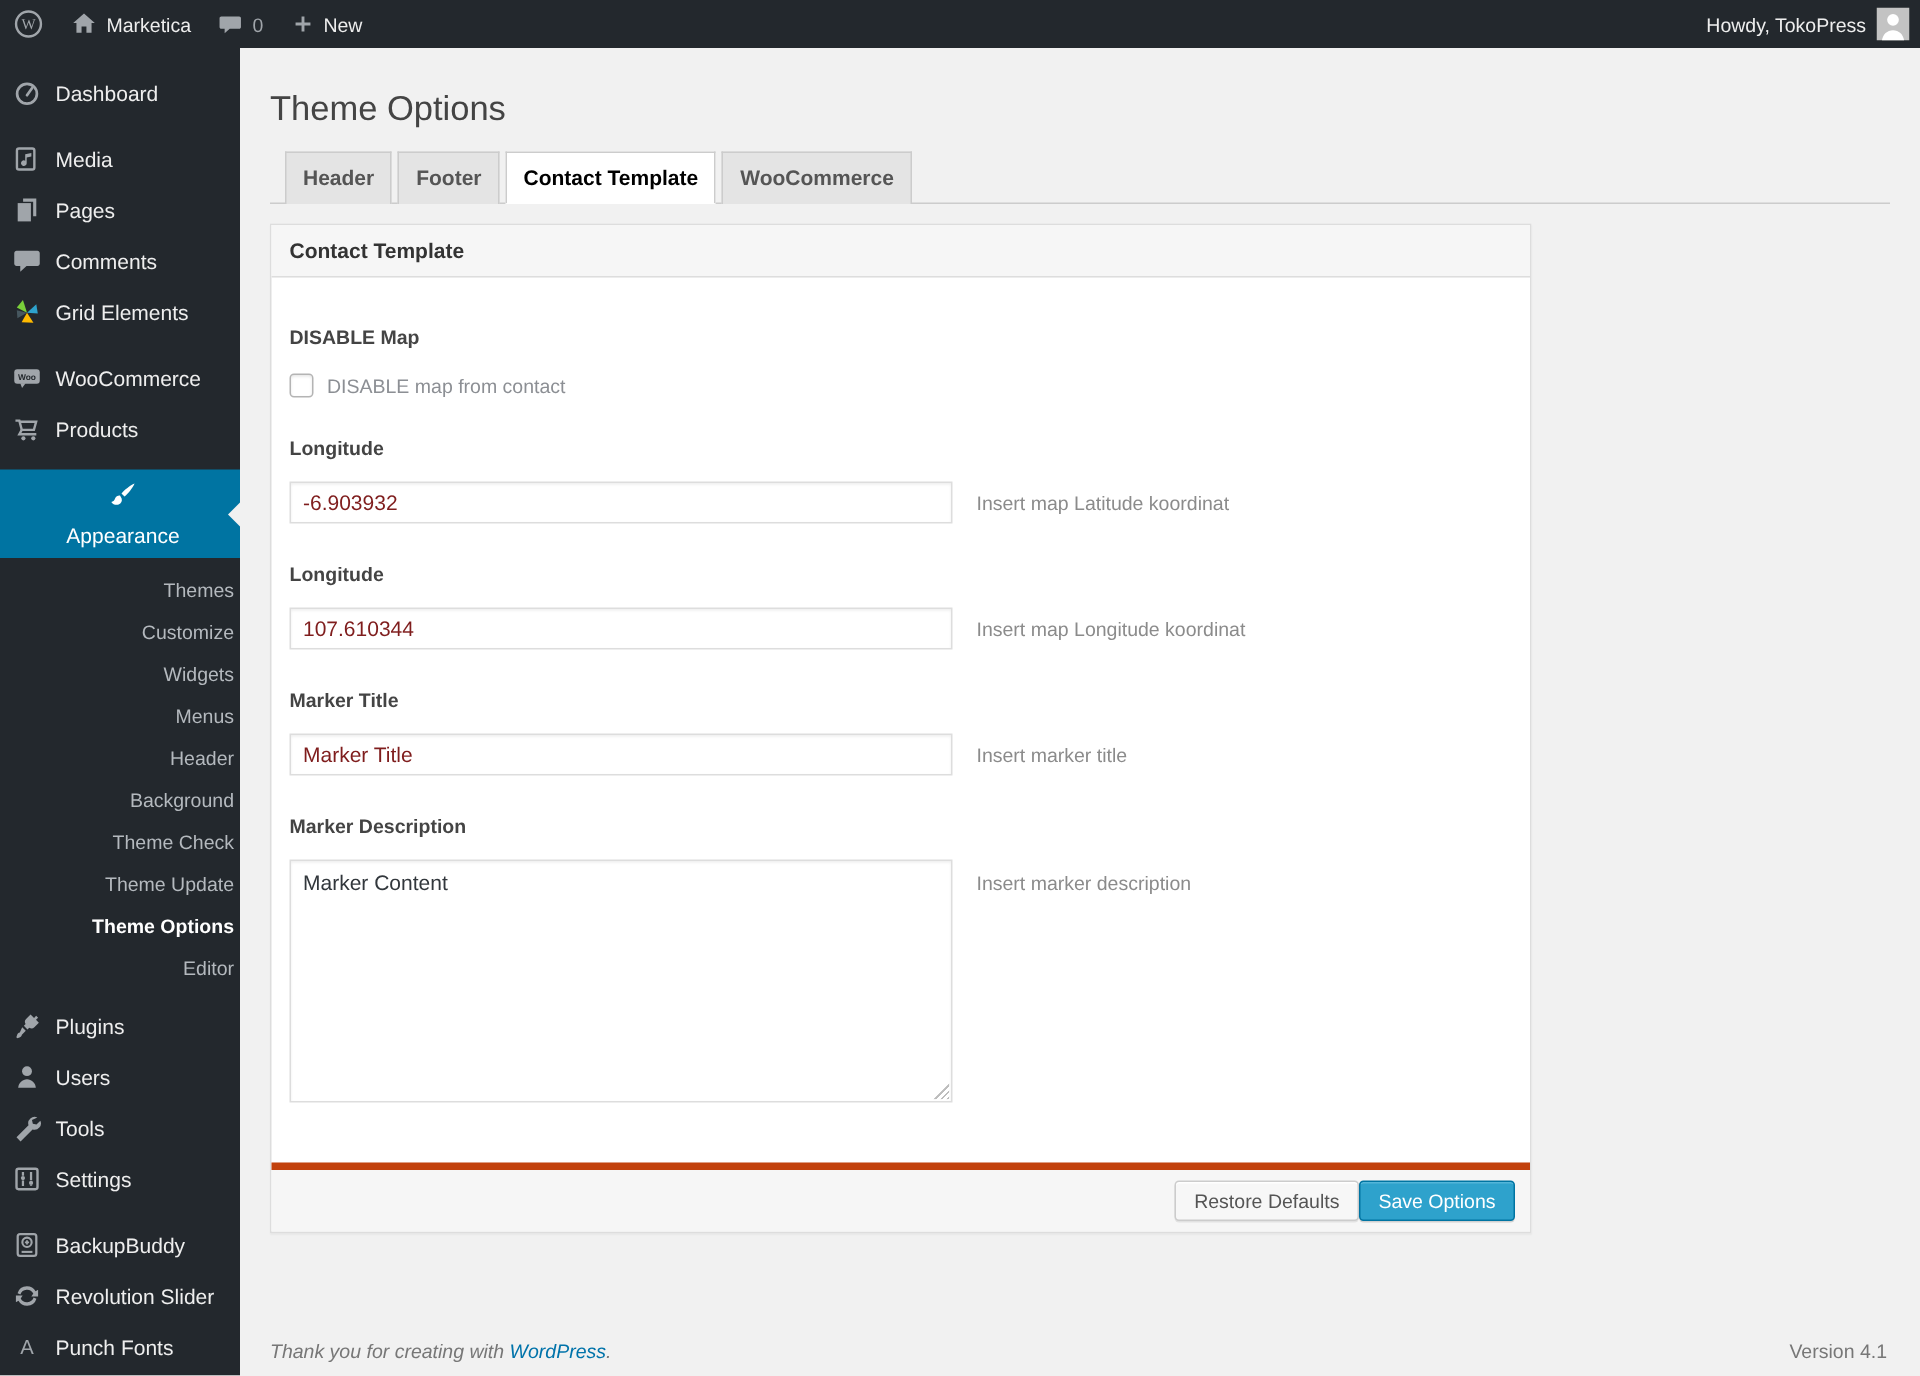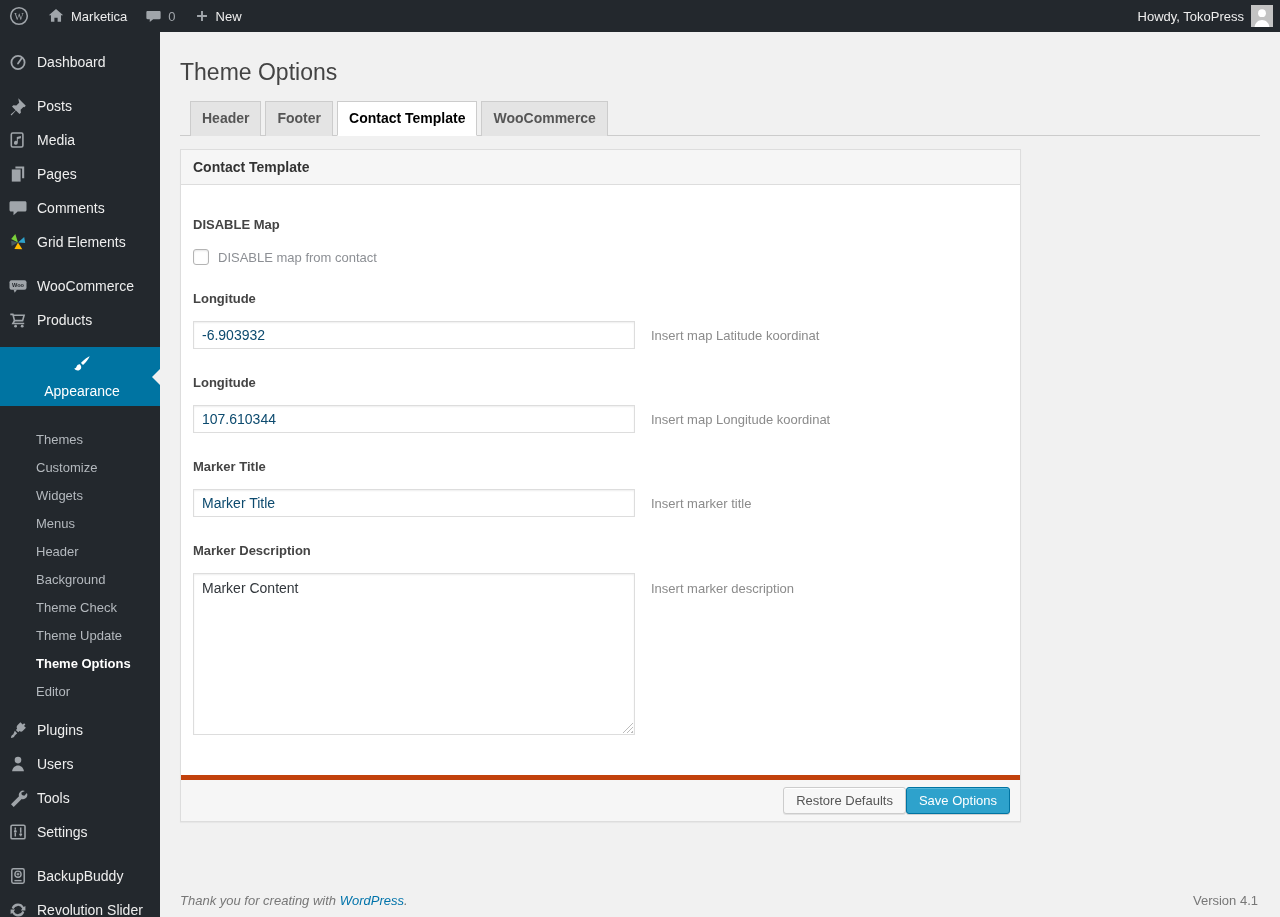--- a/index.html
+++ b/index.html
@@ -21,41 +21,41 @@
   .content { flex: 1; background: #f1f1f1; position: relative; padding: 21px 20px 0; overflow: hidden; }
 
   
   .menu-gap { height: 10px; }
   .menu-item { display: flex; align-items: center; gap: 9px; padding: 7px 4px 7px 8px; font-size: 14px; color: #eee; cursor: pointer; position: relative; }
   .menu-item .mi { width: 20px; height: 20px; color: #a0a5aa; flex: none; display: flex; align-items: center; justify-content: center; }
   .menu-item .mi svg { width: 20px; height: 20px; fill: currentColor; }
   .menu-item.active { background: #0074a2; color: #fff; flex-direction: column; }
   .menu-item.active .mi { color: #fff; }
   .menu-item.active::after { content: ""; position: absolute; right: 0; top: 50%; margin-top: -8px; border: 8px solid transparent; border-right-color: #f1f1f1; }
-  .submenu { padding: 19px 0 8px; }
+  .submenu { padding: 7px 0 8px; text-align: right; }
   .submenu-item { padding: 6.5px 4px 6.5px 36px; font-size: 13px; color: #b4b9be; cursor: pointer; }
   .submenu-item.current { color: #fff; font-weight: bold; }
 
   
   .page-title { font-size: 23px; font-weight: 400; color: #444; padding: 6px 0 15px; }
   .tab-bar { border-bottom: 1px solid #ccc; padding-left: 10px; display: flex; }
   .nav-tab { background: #e4e4e4; border: 1px solid #ccc; border-bottom: none; color: #555; font-size: 14px; font-weight: 600; padding: 8px 11px; margin: 0 4px -1px 0; cursor: pointer; white-space: nowrap; }
   .nav-tab.active { background: #fff; color: #000; font-weight: 700; border-bottom: 1px solid #fff; padding-bottom: 9px; }
 
   
   .panel { width: 841px; margin-top: 13px; background: #fff; border: 1px solid #ddd; box-shadow: 0 1px 1px rgba(0,0,0,.04); }
   .panel-header { background: #f6f6f6; border-bottom: 1px solid #ddd; padding: 9px 12px; font-size: 14px; font-weight: bold; color: #333; }
   .panel-body { padding: 6px 12px 40px; }
   .field-label { font-size: 13px; font-weight: bold; color: #444; margin-top: 26px; }
   .checkbox-row { display: flex; align-items: center; gap: 9px; margin-top: 17px; cursor: pointer; }
   .checkbox { width: 16px; height: 16px; background: #fff; border: 1px solid #b4b4b4; border-radius: 3px; box-shadow: inset 0 1px 2px rgba(0,0,0,.1); flex: none; }
   .checkbox-label { font-size: 13px; color: #8c8f94; }
   .field-row { display: flex; align-items: center; gap: 16px; margin-top: 15px; }
   .field-row.top { align-items: flex-start; }
-  .text-input { width: 442px; height: 28px; border: 1px solid #ddd; background: #fff; padding: 4px 8px; font-size: 14px; color: #0c4a6e; font-family: "Liberation Sans", sans-serif; box-shadow: inset 0 1px 2px rgba(0,0,0,.07); outline: none; }
+  .text-input { width: 442px; height: 28px; border: 1px solid #ddd; background: #fff; padding: 4px 8px; font-size: 14px; color: #7f1d1d; font-family: "Liberation Sans", sans-serif; box-shadow: inset 0 1px 2px rgba(0,0,0,.07); outline: none; }
   .hint { font-size: 13px; color: #8b8b8b; }
   .field-row.top .hint { padding-top: 8px; text-align: center; }
   .ta-wrap { position: relative; width: 442px; }
   .textarea { width: 442px; height: 162px; border: 1px solid #ddd; background: #fff; padding: 6px 8px; font-size: 14px; color: #32373c; font-family: "Liberation Sans", sans-serif; box-shadow: inset 0 1px 2px rgba(0,0,0,.07); resize: none; outline: none; display: block; }
   .resize-corner { position: absolute; right: 2px; bottom: 2px; width: 11px; height: 11px; background: repeating-linear-gradient(135deg, transparent 0 2px, #bcbcbc 2px 3px); clip-path: polygon(100% 0, 100% 100%, 0 100%); cursor: nwse-resize; }
 
   .panel-footer { background: #f6f6f6; border-top: 5px solid #c2410c; padding: 7px 10px 7px 12px; display: flex; justify-content: flex-end; align-items: center; }
   .btn { font-size: 13px; border-radius: 3px; padding: 5px 12px; cursor: pointer; font-family: "Liberation Sans", sans-serif; }
   .btn-secondary { background: #f7f7f7; border: 1px solid #ccc; color: #555; box-shadow: inset 0 1px 0 #fff, 0 1px 0 rgba(0,0,0,.08); }
   .btn-primary { background: #2ea2cc; border: 1px solid #0074a2; color: #fff; box-shadow: inset 0 1px 0 rgba(120,200,230,.5), 0 1px 0 rgba(0,0,0,.15); }
@@ -123,28 +123,20 @@
           <svg viewBox="0 0 20 20">
             <circle cx="10" cy="10.5" r="6.6" fill="none" stroke="currentColor" stroke-width="1.8"></circle>
             <path d="M10 11.5l3.3-4.7" stroke="currentColor" stroke-width="1.8" stroke-linecap="round" fill="none"></path>
           </svg>
         </span>
       <span>Dashboard</span>
     </div>
 
     <div class="menu-gap"></div>
 
-    <div class="menu-item">
-      <span class="mi">
-          <svg viewBox="0 0 20 20">
-            <path d="M10.3 2.2l7.5 7.5-1.5 1.5-.9-.3-2.8 2.9.3 2.9-1.4 1.4-3.6-3.6-4.4 5-.9-.9 5-4.4L4 10.6l1.4-1.4 2.9.3 2.9-2.8-.3-.9z"></path>
-          </svg>
-        </span>
-      <span>Posts</span>
-    </div>
     <div class="menu-item">
       <span class="mi">
           <svg viewBox="0 0 20 20">
             <rect x="3.3" y="3" width="11.6" height="14" rx="1.4" fill="none" stroke="currentColor" stroke-width="1.6"></rect>
             <path d="M12.9 6l-4.1.9v4.2a1.9 1.9 0 1 0 1 1.7V9l3.1-.7z"></path>
           </svg>
         </span>
       <span>Media</span>
     </div>
     <div class="menu-item">

